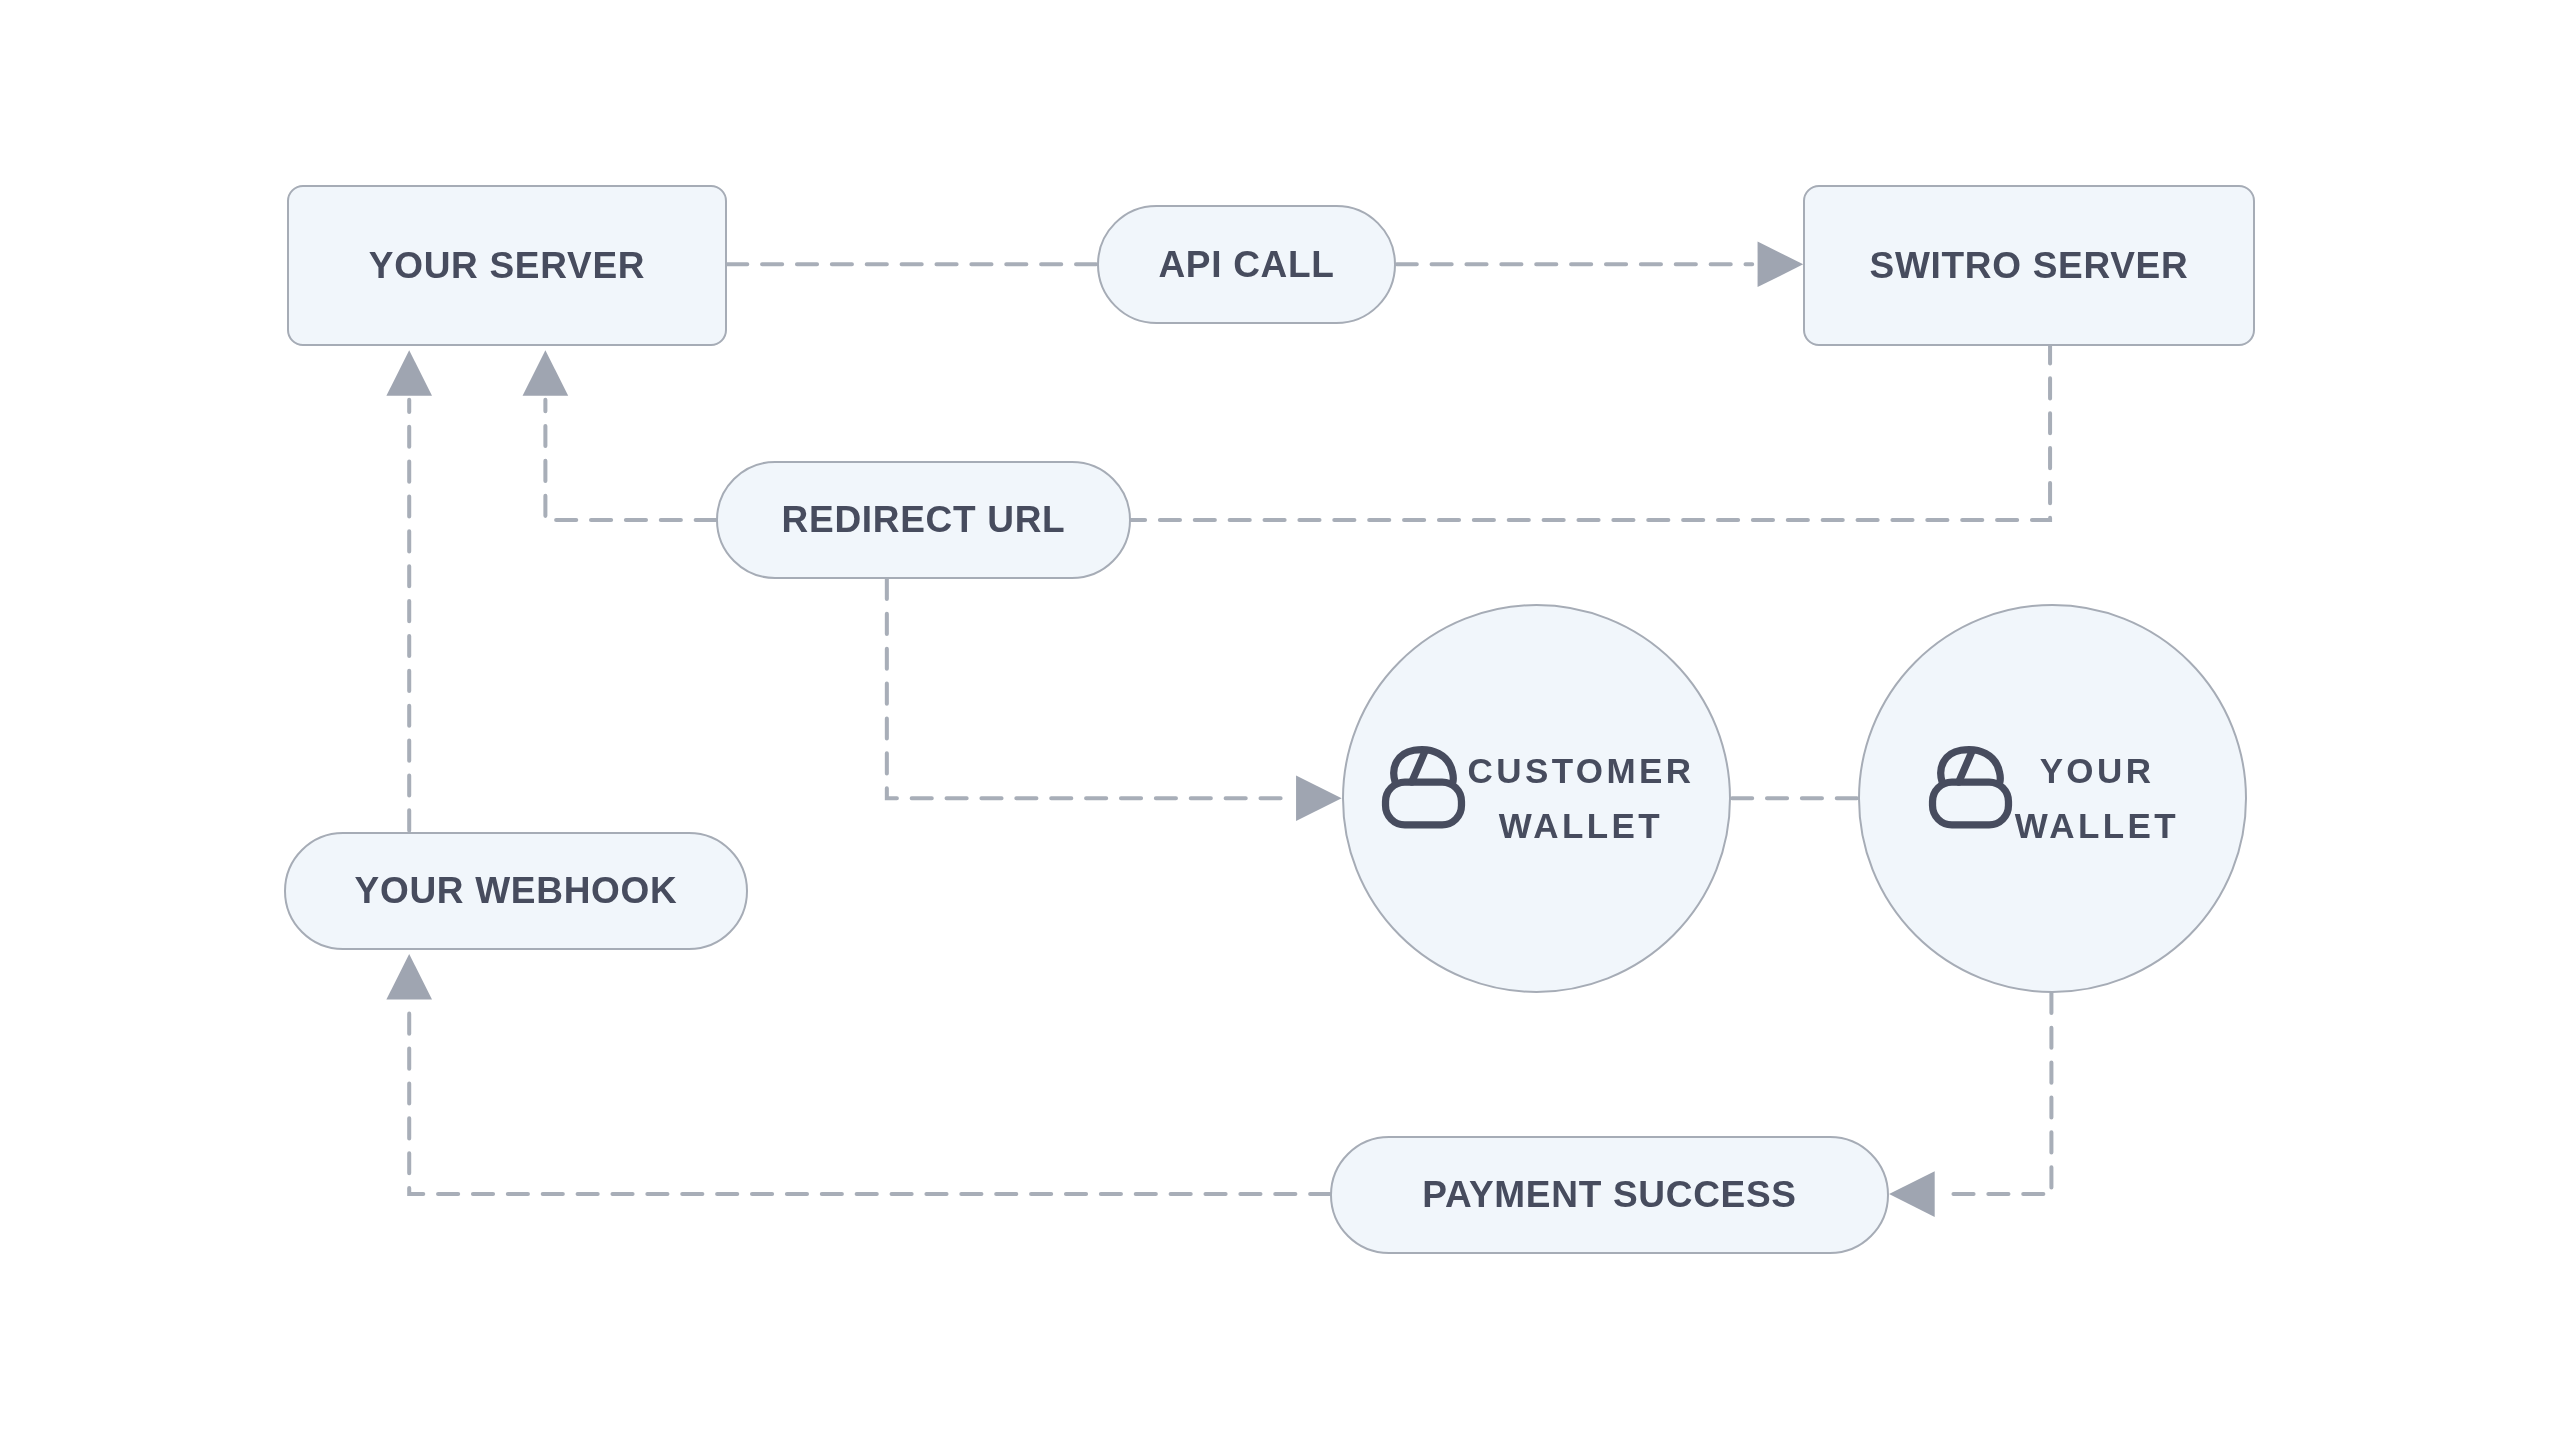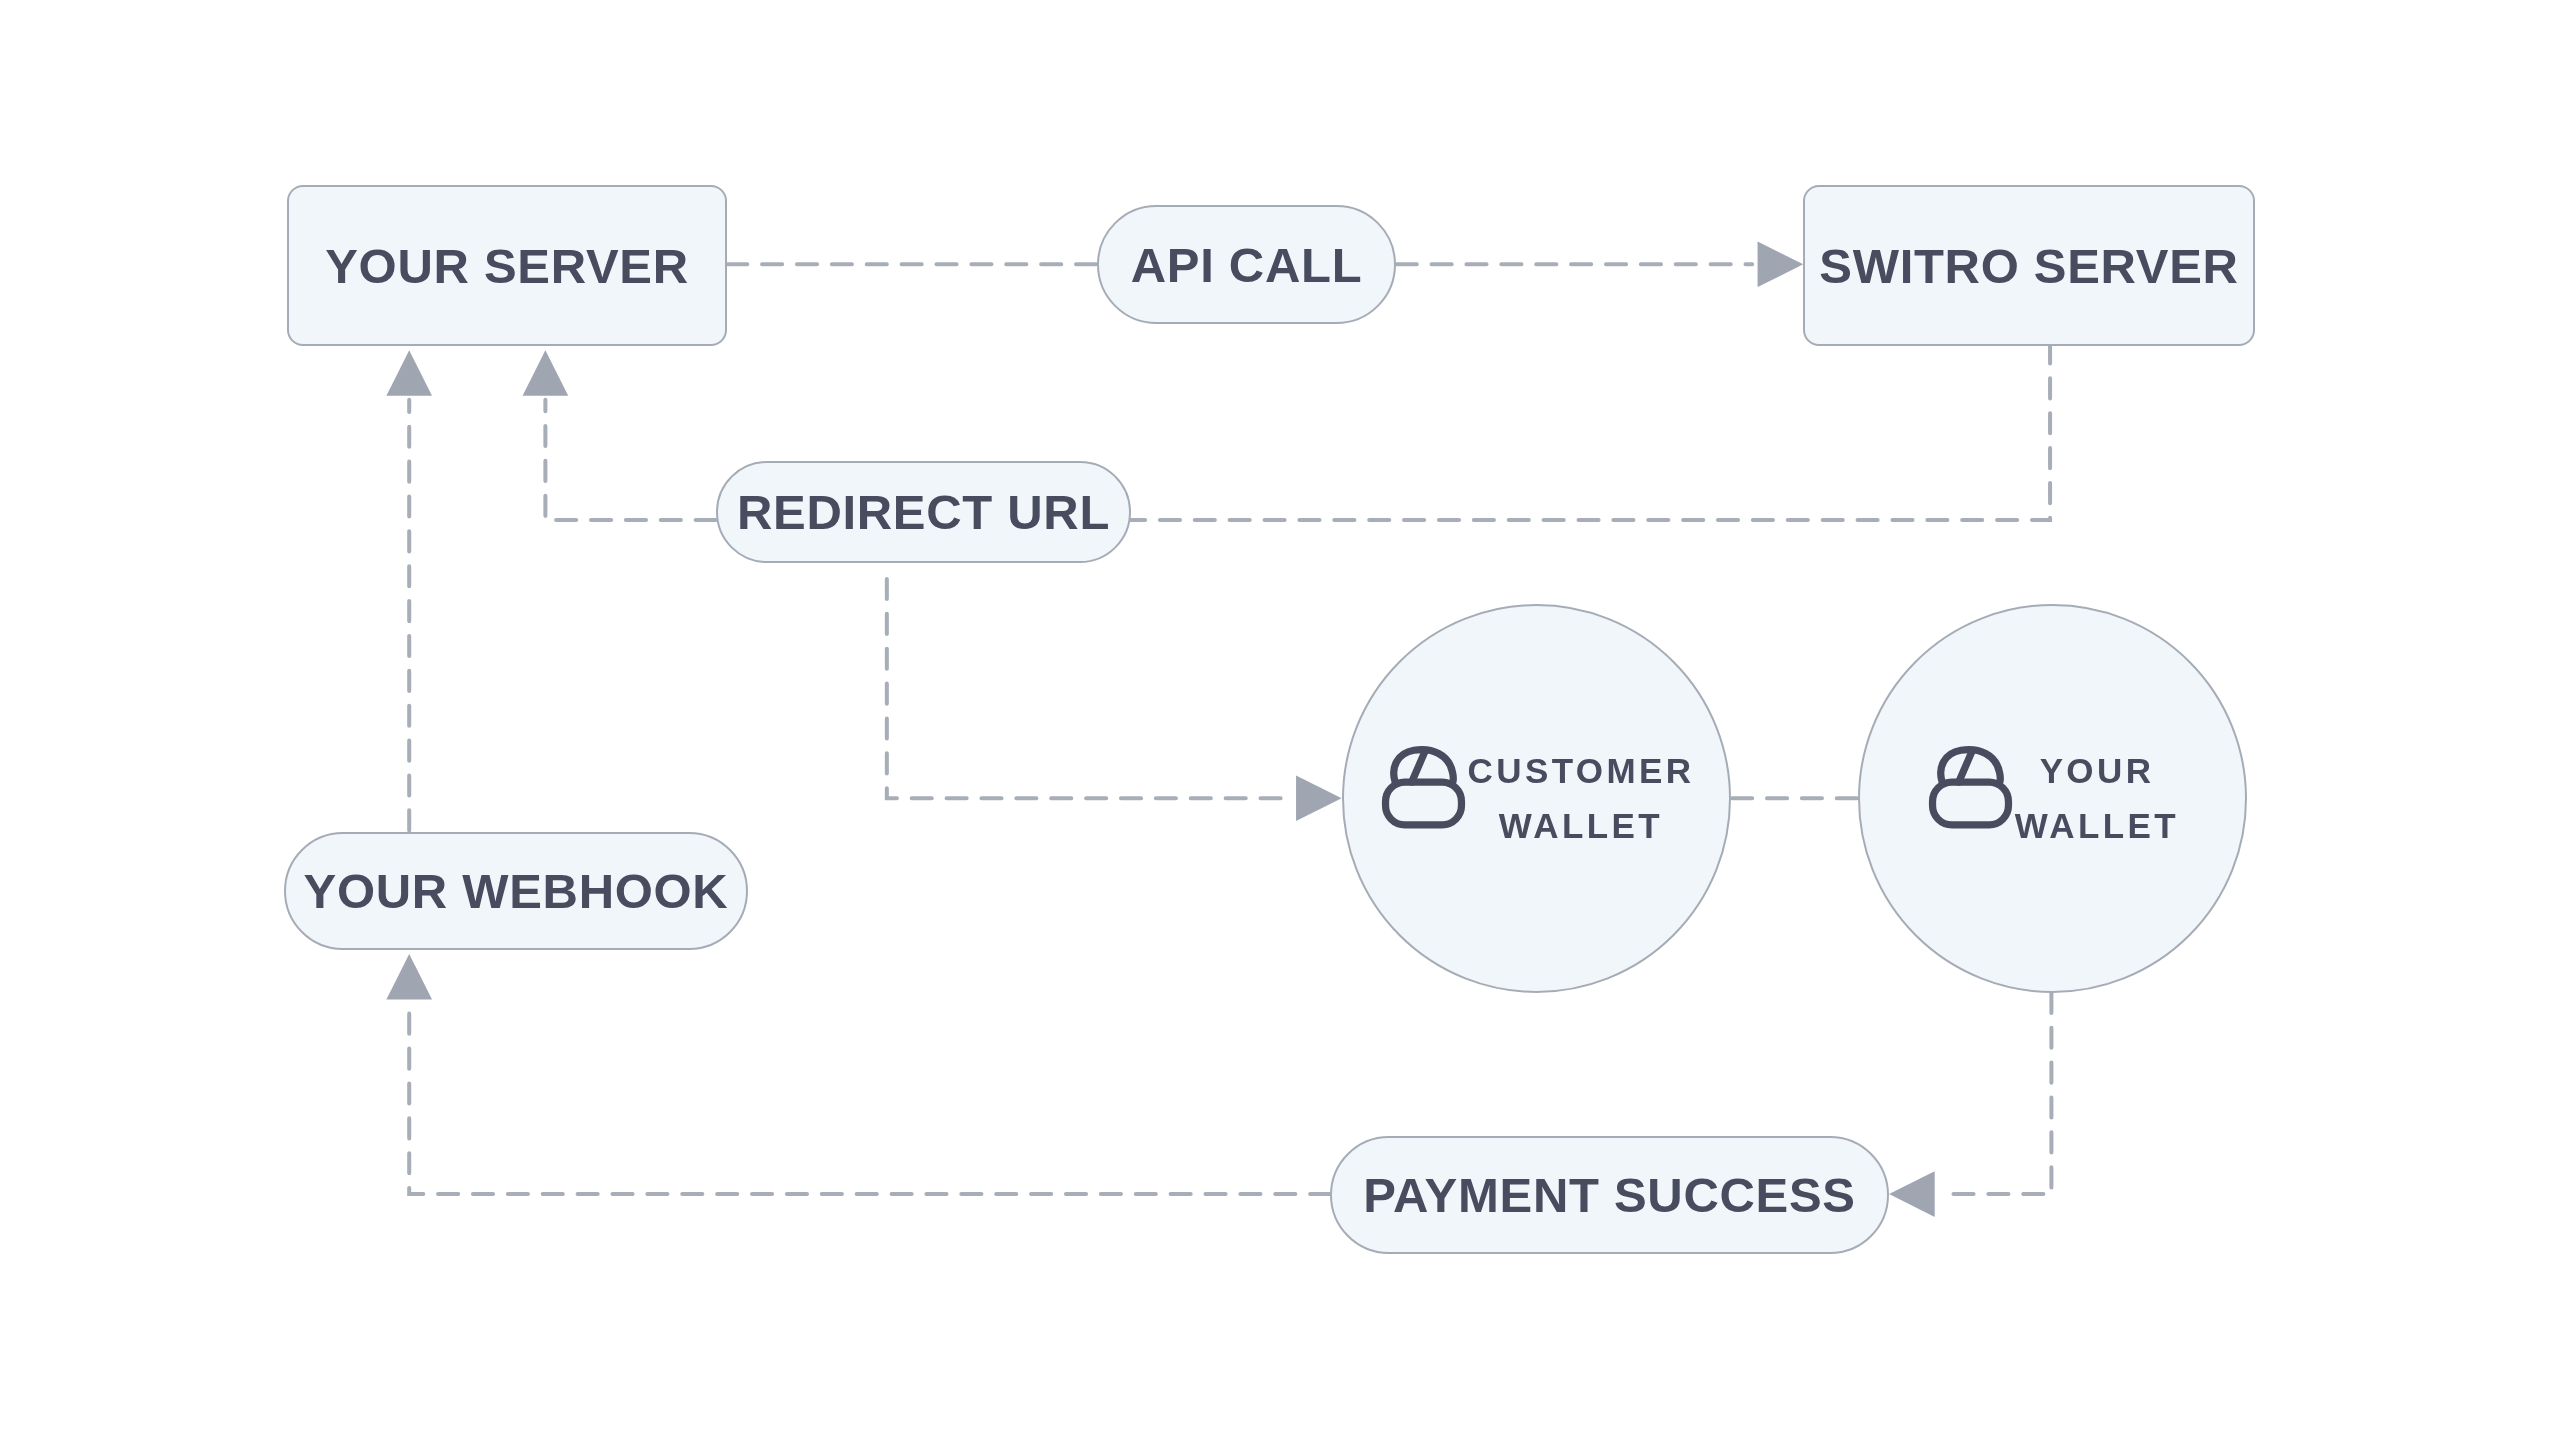--- a/index.html
+++ b/index.html
@@ -44,21 +44,21 @@
     position: absolute;
     z-index: 1;
     box-sizing: border-box;
     background: var(--node-fill);
     border: 2.7px solid var(--node-border);
     color: var(--text);
     display: flex;
     align-items: center;
     justify-content: center;
     font-weight: bold;
-    font-size: 49px;
+    font-size: 37px;
     letter-spacing: 0.7px;
     white-space: nowrap;
   }
   .box { border-radius: 16px; }
   .pill { border-radius: 670px; }
   .circle {
     border-radius: 50%;
     font-size: 35px;
     letter-spacing: 3.4px;
     line-height: 1.55;
@@ -108,21 +108,21 @@
   </div>
 
   <div class="node pill" style="left:1097px; top:205px; width:299px; height:119px;">
     <span>API CALL</span>
   </div>
 
   <div class="node box" style="left:1803px; top:185px; width:452px; height:161px;">
     <span>SWITRO SERVER</span>
   </div>
 
-  <div class="node pill" style="left:716px; top:461px; width:415px; height:102px;">
+  <div class="node pill" style="left:716px; top:461px; width:415px; height:118px;">
     <span>REDIRECT URL</span>
   </div>
 
   <div class="node circle" style="left:1342px; top:604px; width:389px; height:389px;">
     <span class="wallet-icon">
       <svg width="89" height="87" viewBox="0 0 128 126">
         <rect x="9" y="58" width="110" height="62" rx="28"></rect>
         <path d="M 23 58 C 16 36 27 16 50 12 C 76 7.5 101 18 106 44 C 107.5 50 107.5 54 106.5 58"></path>
         <path d="M 66 14 L 47 58"></path>
       </svg>

